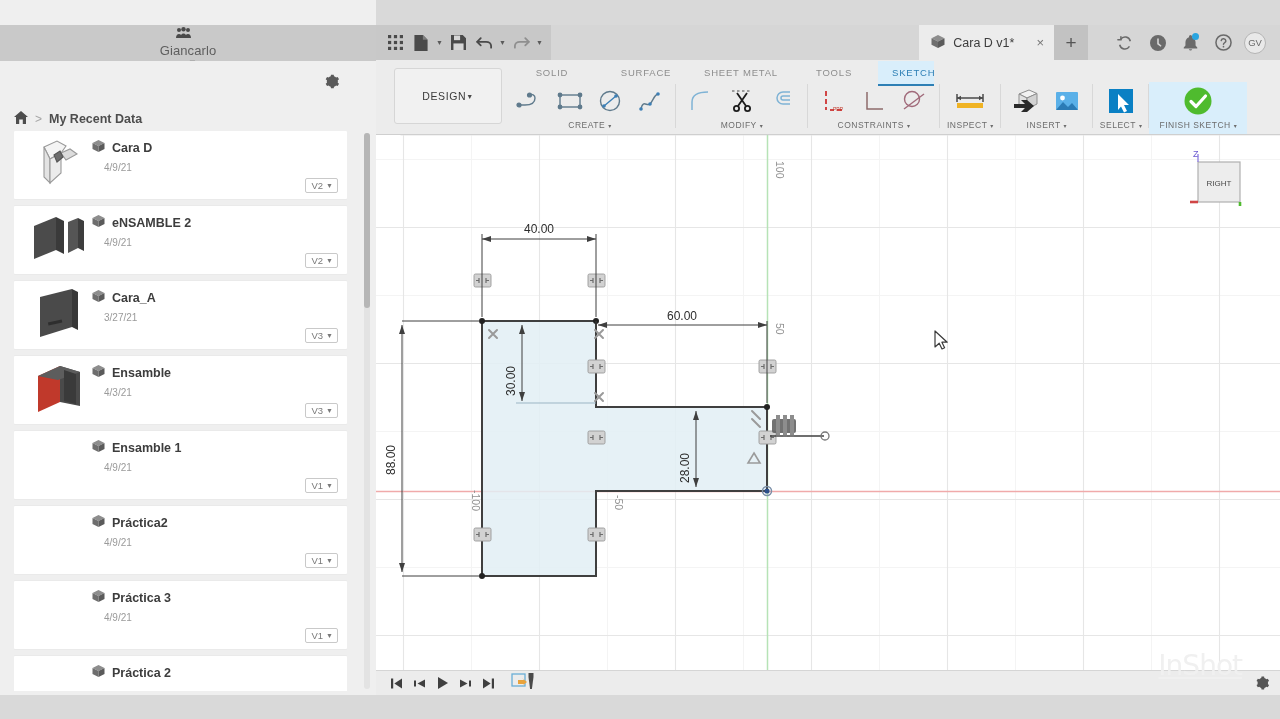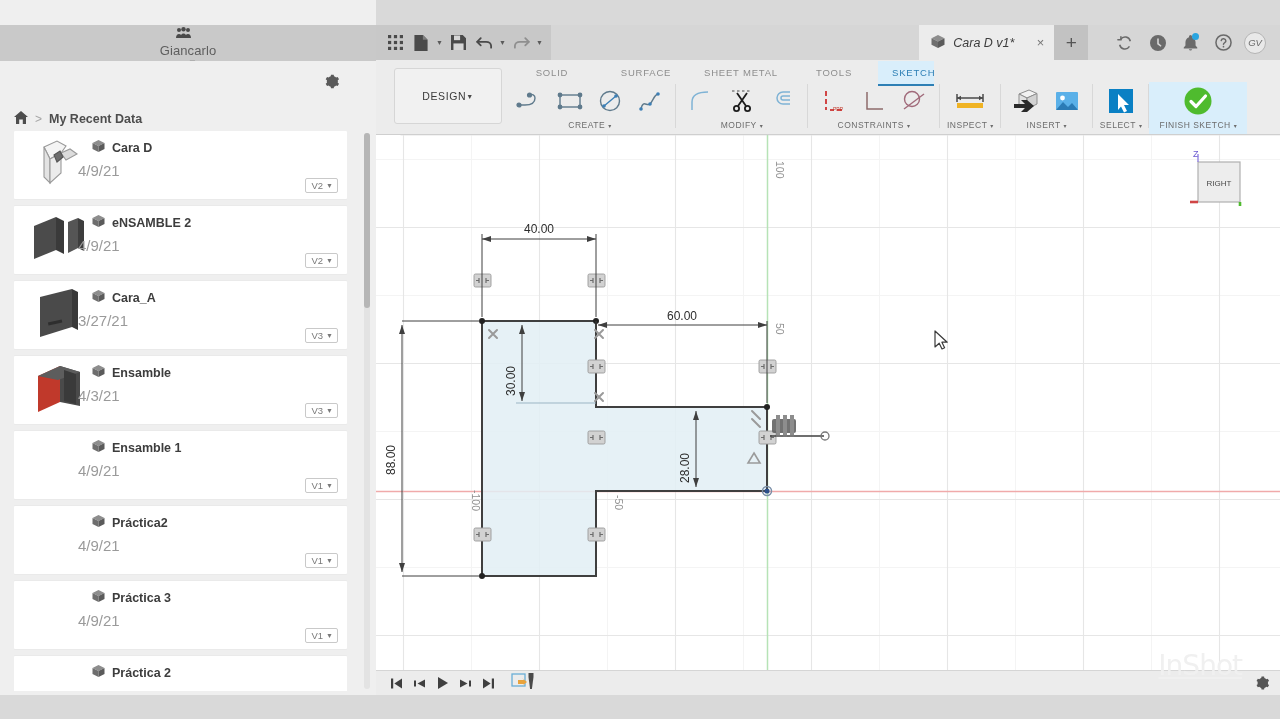--- a/index.html
+++ b/index.html
@@ -60,22 +60,22 @@
   }
   .dp-thumb {
     position: absolute; left: 16px; top: 6px; width: 62px; height: 56px;
   }
   .dp-title {
     position: absolute; left: 78px; top: 9px;
     display: flex; align-items: center; gap: 7px;
     font-size: 12.5px; font-weight: bold; color: #3d3d3d;
   }
   .dp-date {
-    position: absolute; left: 64px; top: 31px;
-    font-size: 15px; color: #9a9a9a;
+    position: absolute; left: 90px; top: 31px;
+    font-size: 10px; color: #9a9a9a;
   }
   .dp-ver {
     position: absolute; right: 9px; bottom: 6px;
     border: 1px solid #c9c9c9; border-radius: 2px;
     padding: 1px 4px 1px 5px;
     font-size: 9.5px; color: #7a7a7a;
     display: flex; align-items: center; gap: 3px;
     background: #fff;
   }
   .dp-ver .vchev { font-size: 7px; color: #7a7a7a; }
@@ -90,21 +90,21 @@
   }
 
   
   #fusion {
     position: absolute; left: 376px; top: 25px; width: 904px; height: 670px;
     background: #ececec;
   }
   #fusion-topbar {
     position: absolute; left: 0; top: 0; width: 904px; height: 35px;
     background: #d6d6d6;
-    display: flex; align-items: center; font-style: italic;
+    display: flex; align-items: center;
   }
   .qat {
     width: 904px; height: 35px; display: flex; align-items: center;
   }
   .qat-grp {
     height: 35px; display: flex; align-items: center;
     background: #c8c8c8; padding: 0 6px;
   }
   .qat-btn {
     width: 26px; height: 26px; display: flex; align-items: center; justify-content: center;

